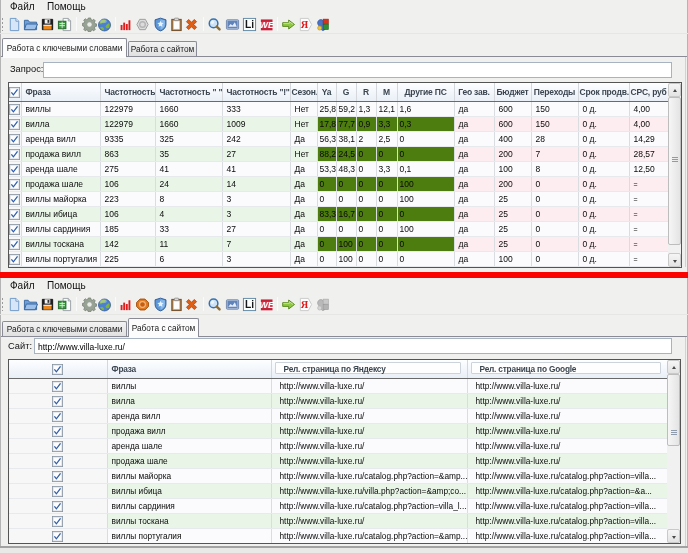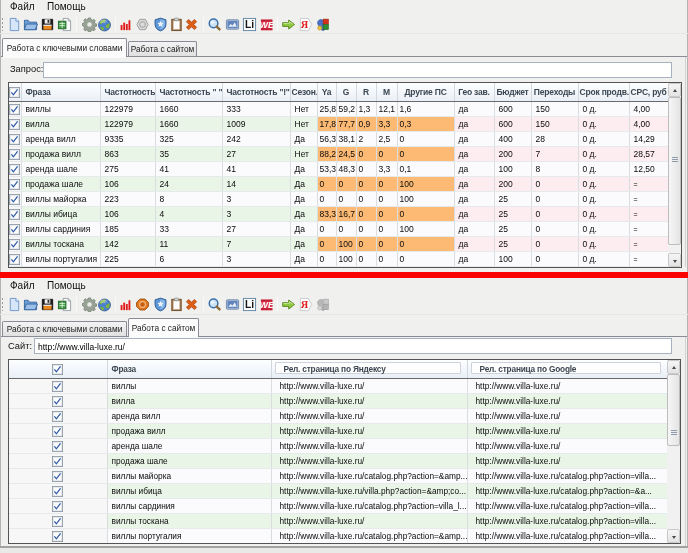--- a/index.html
+++ b/index.html
@@ -23,21 +23,21 @@
  background:linear-gradient(#fdfeff,#e9eff7);border-right:1px solid #d4d8dd;border-bottom:1px solid #6a6a6a;white-space:nowrap;overflow:hidden}
 .grid td {height:15px;padding:0 0 0 4px;border-right:1px solid #dadde0;border-bottom:1px solid #e7eaec;
  white-space:nowrap;overflow:hidden;color:#0a0a0a}
 .grid th.cbc, .grid td.cbc {text-align:center;padding:0 !important}
 .grid .cbc svg {vertical-align:middle;margin-top:1px}
 .grid tr.o td {background:#fbfbfe}
 .grid tr.o td.cbc, .grid tr.e td.cbc {background:#f7f7f8}
 .grid tr.e td {background:#e9f6e7}
 .t1 td:nth-child(n+7):nth-child(-n+11) {padding-left:2px}
 .t1 th:nth-child(n+6) {text-align:center;padding:0 1px !important}
-.t1 tr.e td:nth-child(n+7) {background:#fdba74}
+.t1 tr.e td:nth-child(n+7) {background:#4d7c0f}
 .t1 tr.e td:nth-child(n+12) {background:#fdedf0}
 .t2 td:nth-child(n+3) {padding-left:8px}
 .hbox {display:inline-block;background:#fefefe;border:1px solid #cdd3da;border-radius:1px;height:12px;
  padding:0 0 0 8px;margin:0 0 1px 3px;line-height:12px;vertical-align:middle}
 .sb {position:absolute;top:0;right:0;bottom:0;width:13px;background:#f1f1f1}
 .sbtn {position:absolute;left:0;width:13px;height:14px;background:linear-gradient(#f5f5f5,#e3e3e3);border:1px solid #c9c9c9;border-radius:2px}
 .tri-u {position:absolute;left:3.5px;top:5px;border:2.5px solid transparent;border-bottom:3.5px solid #4a4a4a;border-top:none}
 .tri-d {position:absolute;left:3.5px;top:6px;border:2.5px solid transparent;border-top:3.5px solid #4a4a4a;border-bottom:none}
 .sthumb {position:absolute;left:0;width:13px;background:linear-gradient(90deg,#f6f6f6,#e4e4e4);border:1px solid #bdbdbd;border-radius:2px}
 .sgrip {position:absolute;left:3.5px;width:6px;height:5px;border-top:1px solid #8f9bab;border-bottom:3px double #8f9bab}

